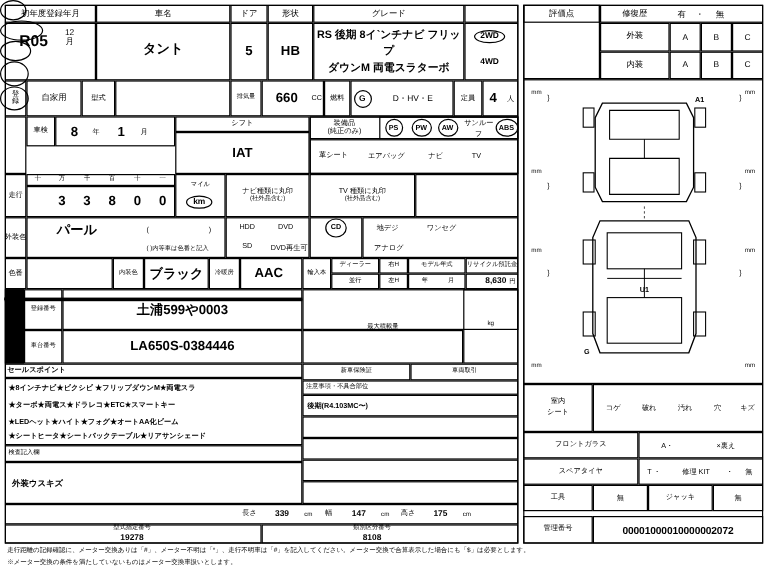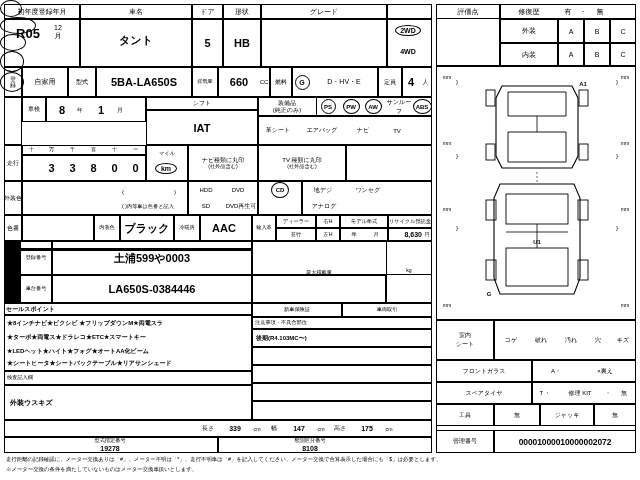--- a/index.html
+++ b/index.html
@@ -54,39 +54,40 @@
   <div class="bx" style="left:80px;top:19px;width:112px;height:48px;"></div>
   <div class="val mid" style="left:80px;top:28px;width:112px;height:24px;">タント</div>
 
   <div class="bx" style="left:192px;top:19px;width:31px;height:48px;"></div>
   <div class="val mid" style="left:192px;top:19px;width:31px;height:48px;">5</div>
 
   <div class="bx" style="left:223px;top:19px;width:38px;height:48px;"></div>
   <div class="val mid" style="left:223px;top:19px;width:38px;height:48px;">HB</div>
 
   <div class="bx" style="left:261px;top:19px;width:126px;height:48px;"></div>
+  <div class="val" style="left:262px;top:19px;width:124px;height:48px;font-size:9px;font-weight:bold;line-height:1.45;white-space:pre-line;">RS 後期 8イ`ンチナビ フリップ
+ダウンM 両電スラターボ</div>
 
   <div class="bx" style="left:387px;top:19px;width:45px;height:48px;"></div>
   <div class="val" style="left:393px;top:22px;width:30px;height:16px;">
       <span class="ell sm b" style="padding:1px 4px;">2WD</span>
     </div>
   <div class="val sm b" style="left:393px;top:44px;width:30px;height:14px;">4WD</div>
 
   <div class="bx" style="left:4px;top:67px;width:18px;height:30px;"></div>
   <div class="lbl xs" style="left:4px;top:67px;width:18px;height:30px;white-space:pre-line;">登
 録</div>
 
   <div class="bx" style="left:22px;top:67px;width:46px;height:30px;"></div>
   <div class="lbl sm" style="left:22px;top:67px;width:46px;height:30px;">自家用</div>
 
   <div class="bx" style="left:68px;top:67px;width:28px;height:30px;"></div>
   <div class="lbl xs" style="left:68px;top:67px;width:28px;height:30px;">型式</div>
 
   <div class="bx" style="left:96px;top:67px;width:96px;height:30px;"></div>
-  <div class="val mid" style="left:96px;top:67px;width:96px;height:30px;">5BA-LA650S</div>
 
   <div class="bx" style="left:192px;top:67px;width:26px;height:30px;"></div>
   <div class="lbl xxs" style="left:192px;top:67px;width:26px;height:30px;">排気量</div>
 
   <div class="bx" style="left:218px;top:67px;width:52px;height:30px;"></div>
   <div class="val mid" style="left:218px;top:67px;width:42px;height:30px;">660</div>
   <div class="val xs" style="left:258px;top:76px;width:12px;height:12px;">CC</div>
 
   <div class="bx" style="left:270px;top:67px;width:22px;height:30px;"></div>
   <div class="lbl xs" style="left:270px;top:67px;width:22px;height:30px;">燃料</div>
@@ -192,20 +193,21 @@
 
   <div class="bx" style="left:302px;top:181px;width:130px;height:34px;"></div>
   <div class="val xs" style="left:304px;top:183px;width:38px;height:14px;">地デジ</div>
   <div class="ell" style="left:306px;top:182px;width:34px;height:15px;"></div>
   <div class="val xs" style="left:348px;top:183px;width:40px;height:14px;">ワンセグ</div>
   <div class="val xs" style="left:304px;top:199px;width:40px;height:14px;">アナログ</div>
 
   <div class="bx" style="left:4px;top:181px;width:18px;height:34px;"></div>
   <div class="lbl xs" style="left:4px;top:181px;width:18px;height:34px;">外装色</div>
   <div class="bx" style="left:22px;top:181px;width:166px;height:34px;"></div>
+  <div class="val mid" style="left:24px;top:181px;width:80px;height:20px;">パール</div>
   <div class="val xxs" style="left:110px;top:200px;width:76px;height:12px;">( )内等車は色番と記入</div>
   <div class="val xs" style="left:118px;top:186px;width:10px;height:12px;">(</div>
   <div class="val xs" style="left:170px;top:186px;width:10px;height:12px;">)</div>
 
   <div class="bx" style="left:4px;top:215px;width:18px;height:26px;"></div>
   <div class="lbl xs" style="left:4px;top:215px;width:18px;height:26px;">色番</div>
   <div class="bx" style="left:22px;top:215px;width:72px;height:26px;"></div>
   <div class="bx" style="left:94px;top:215px;width:26px;height:26px;"></div>
   <div class="lbl xxs" style="left:94px;top:215px;width:26px;height:26px;">内装色</div>
   <div class="bx" style="left:120px;top:215px;width:54px;height:26px;"></div>

